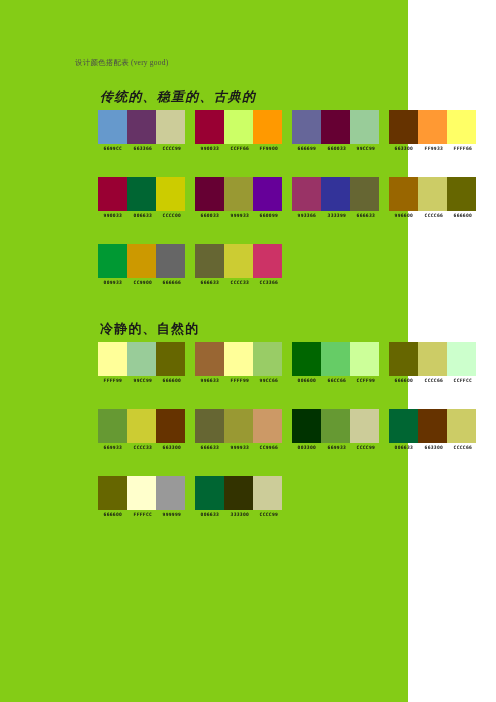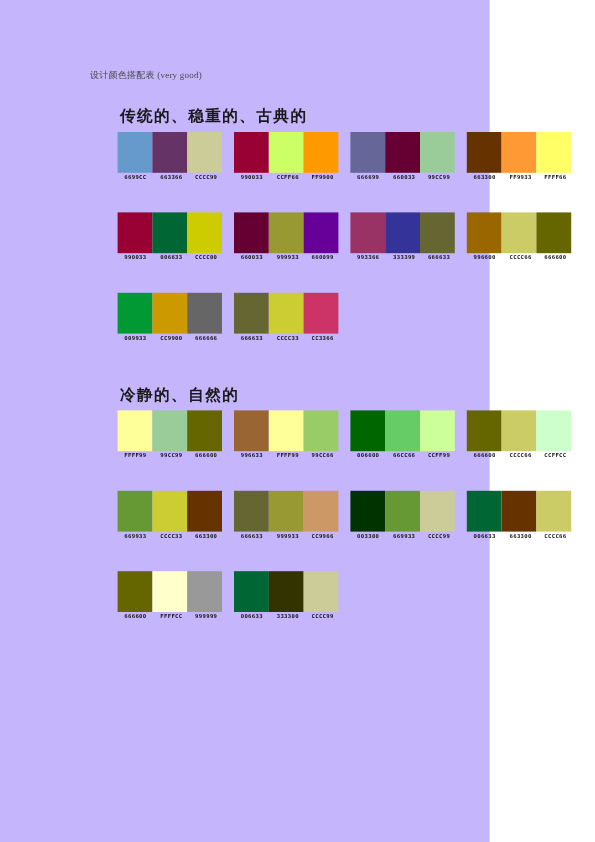--- a/index.html
+++ b/index.html
@@ -12,21 +12,21 @@
     height: 702px;
     position: relative;
     font-family: "Liberation Sans", sans-serif;
     overflow: hidden;
   }
   .page {
     position: absolute;
     left: 0; top: 0;
     width: 408px;
     height: 702px;
-    background: #c4b5fd;
+    background: #84cc16;
   }
   .doc-title {
     position: absolute;
     left: 75px;
     top: 58px;
     font-family: "Liberation Serif", serif;
     font-size: 7.5px;
     color: #4a4a4a;
     letter-spacing: 0.2px;
     white-space: nowrap;
@@ -86,21 +86,21 @@
   }
 </style>
 </head>
 <body>
 
 <div class="page">
 
   <div class="doc-title">设计颜色搭配表 (very good)</div>
 
   <div class="section" id="section-0" style="top:88px;">
-    <div class="section-heading" style="top:0;">传统的、稳重的、古典的</div>
+    <div class="section-heading" style="top:0;font-style:italic;">传统的、稳重的、古典的</div>
   </div>
 
   <div class="section" id="section-1" style="top:320px;">
     <div class="section-heading" style="top:0;">冷静的、自然的</div>
   </div>
 
 <div class="palette-row" style="top: 110px;">
       <div class="palette-group" style="left: 0px;">
         <div class="swatches">
           <div class="swatch" style="background: rgb(102, 153, 204);"></div>

